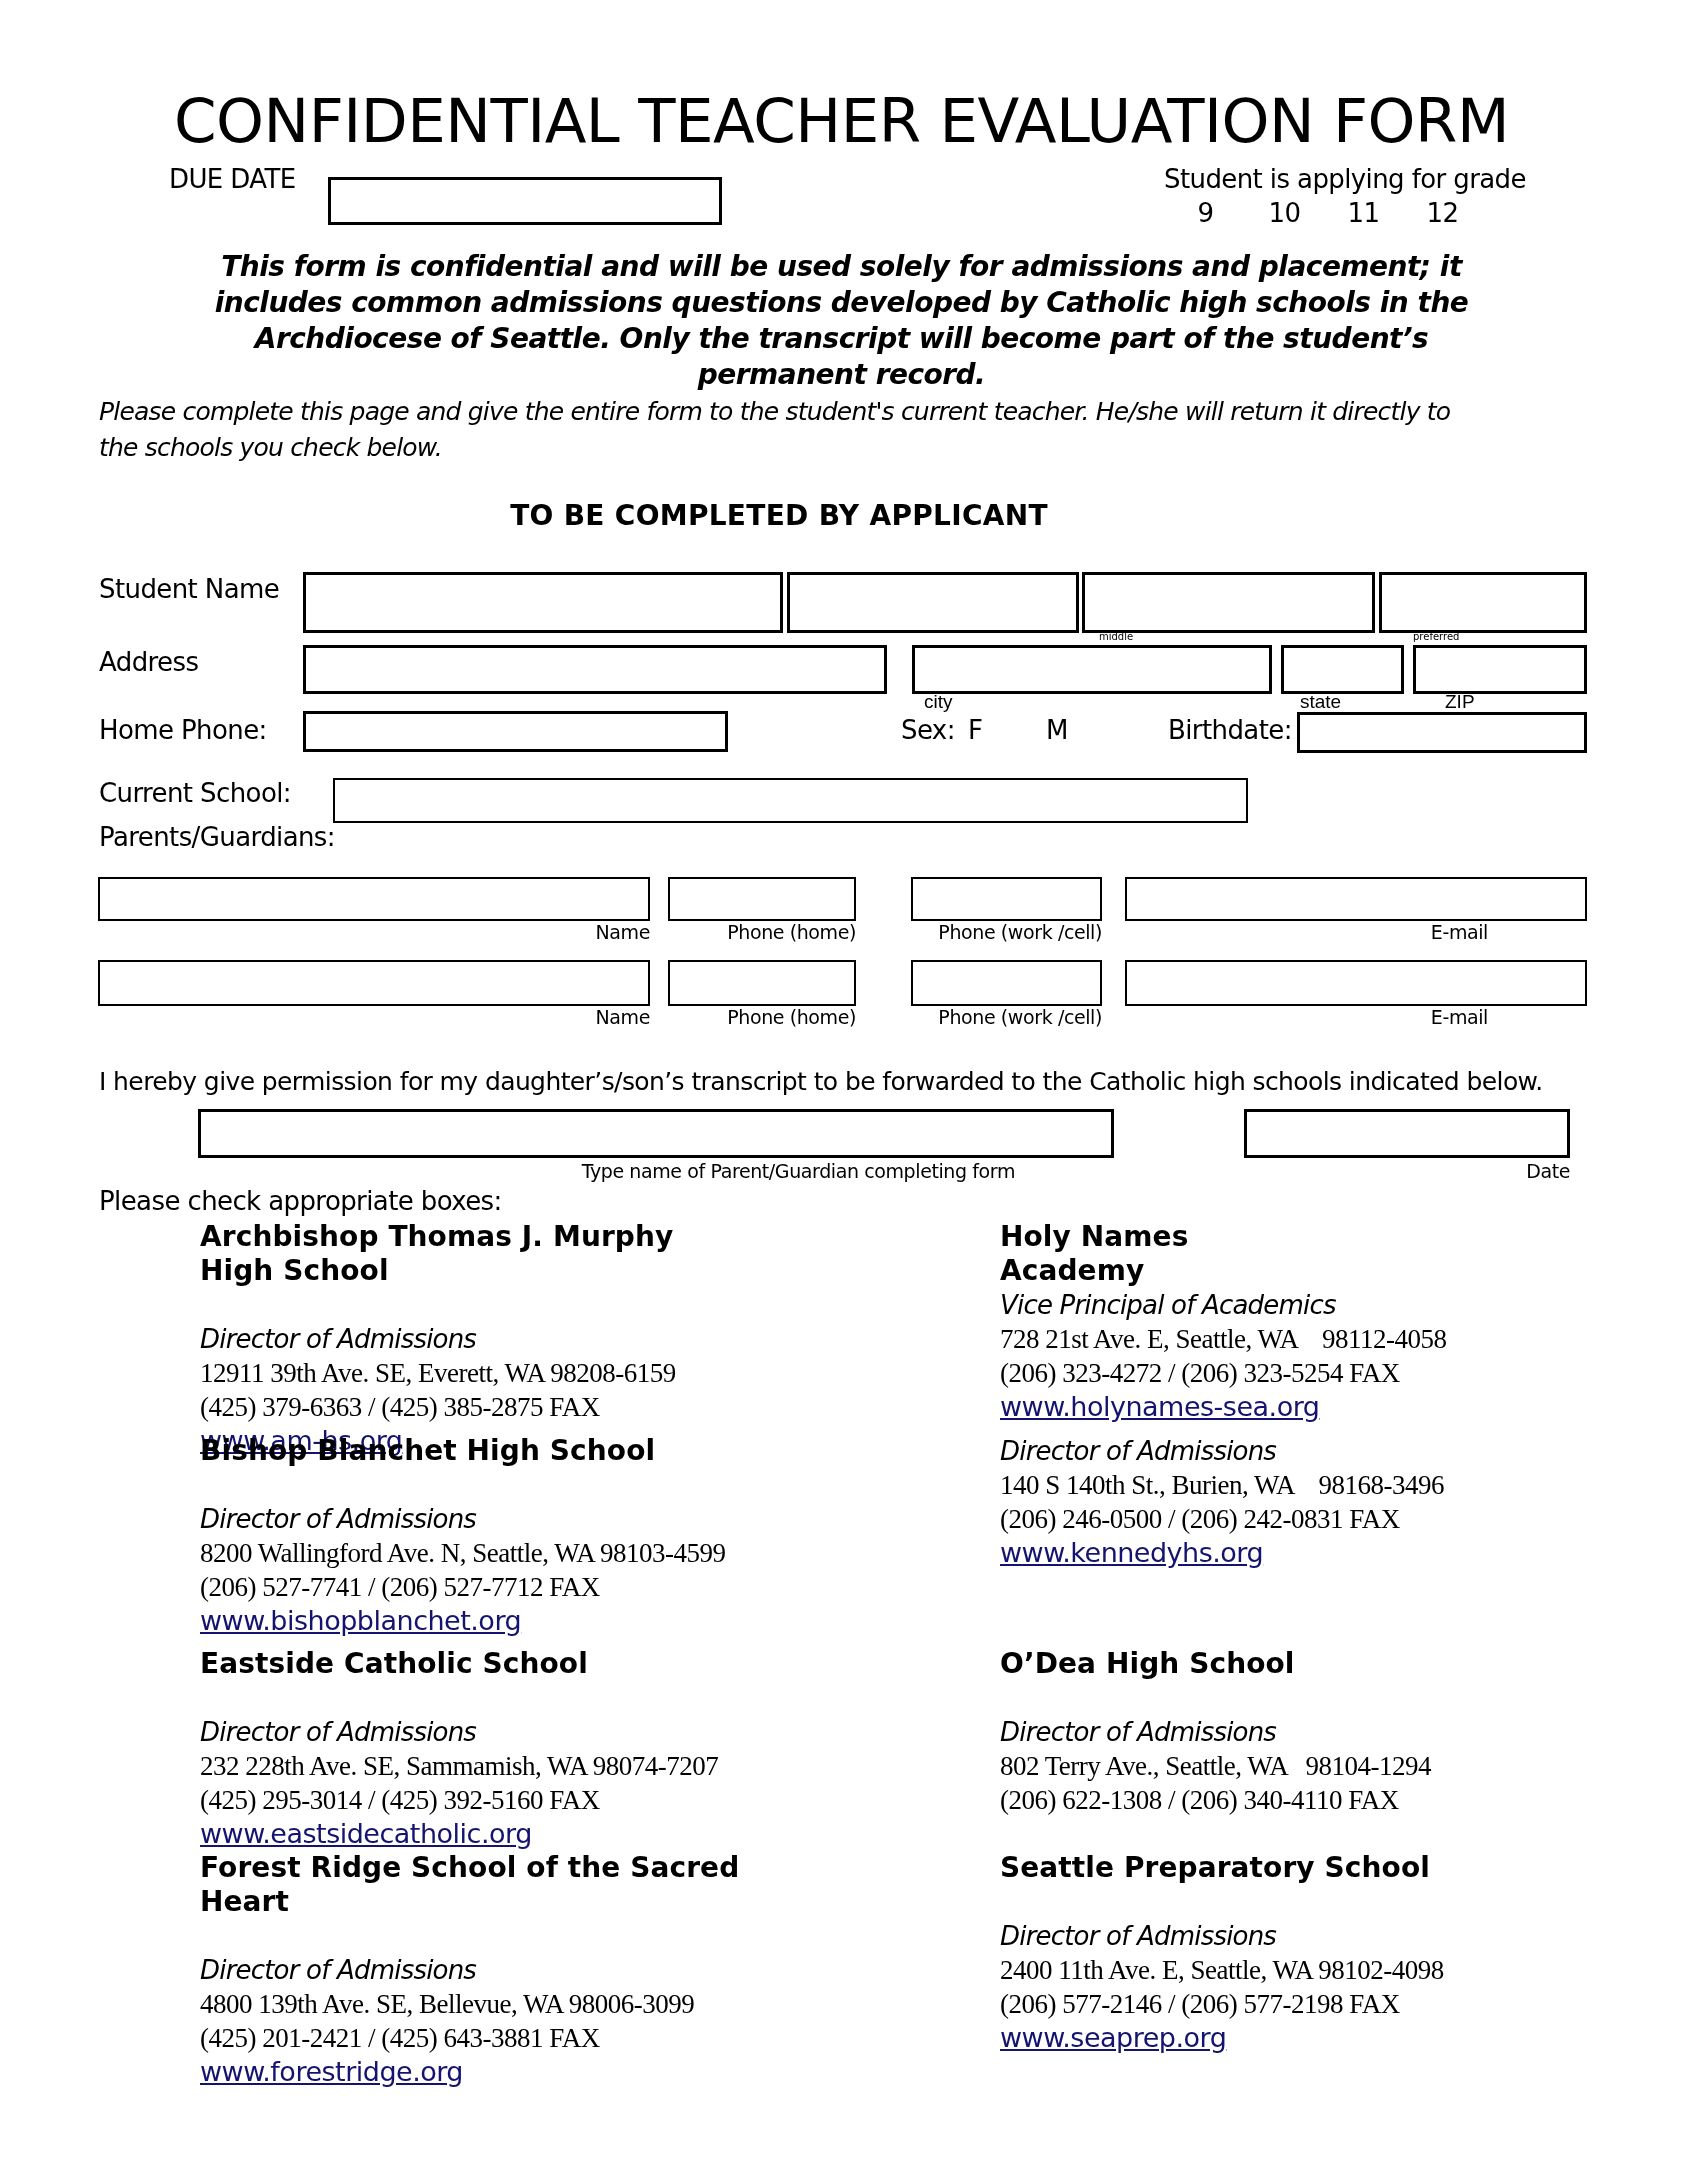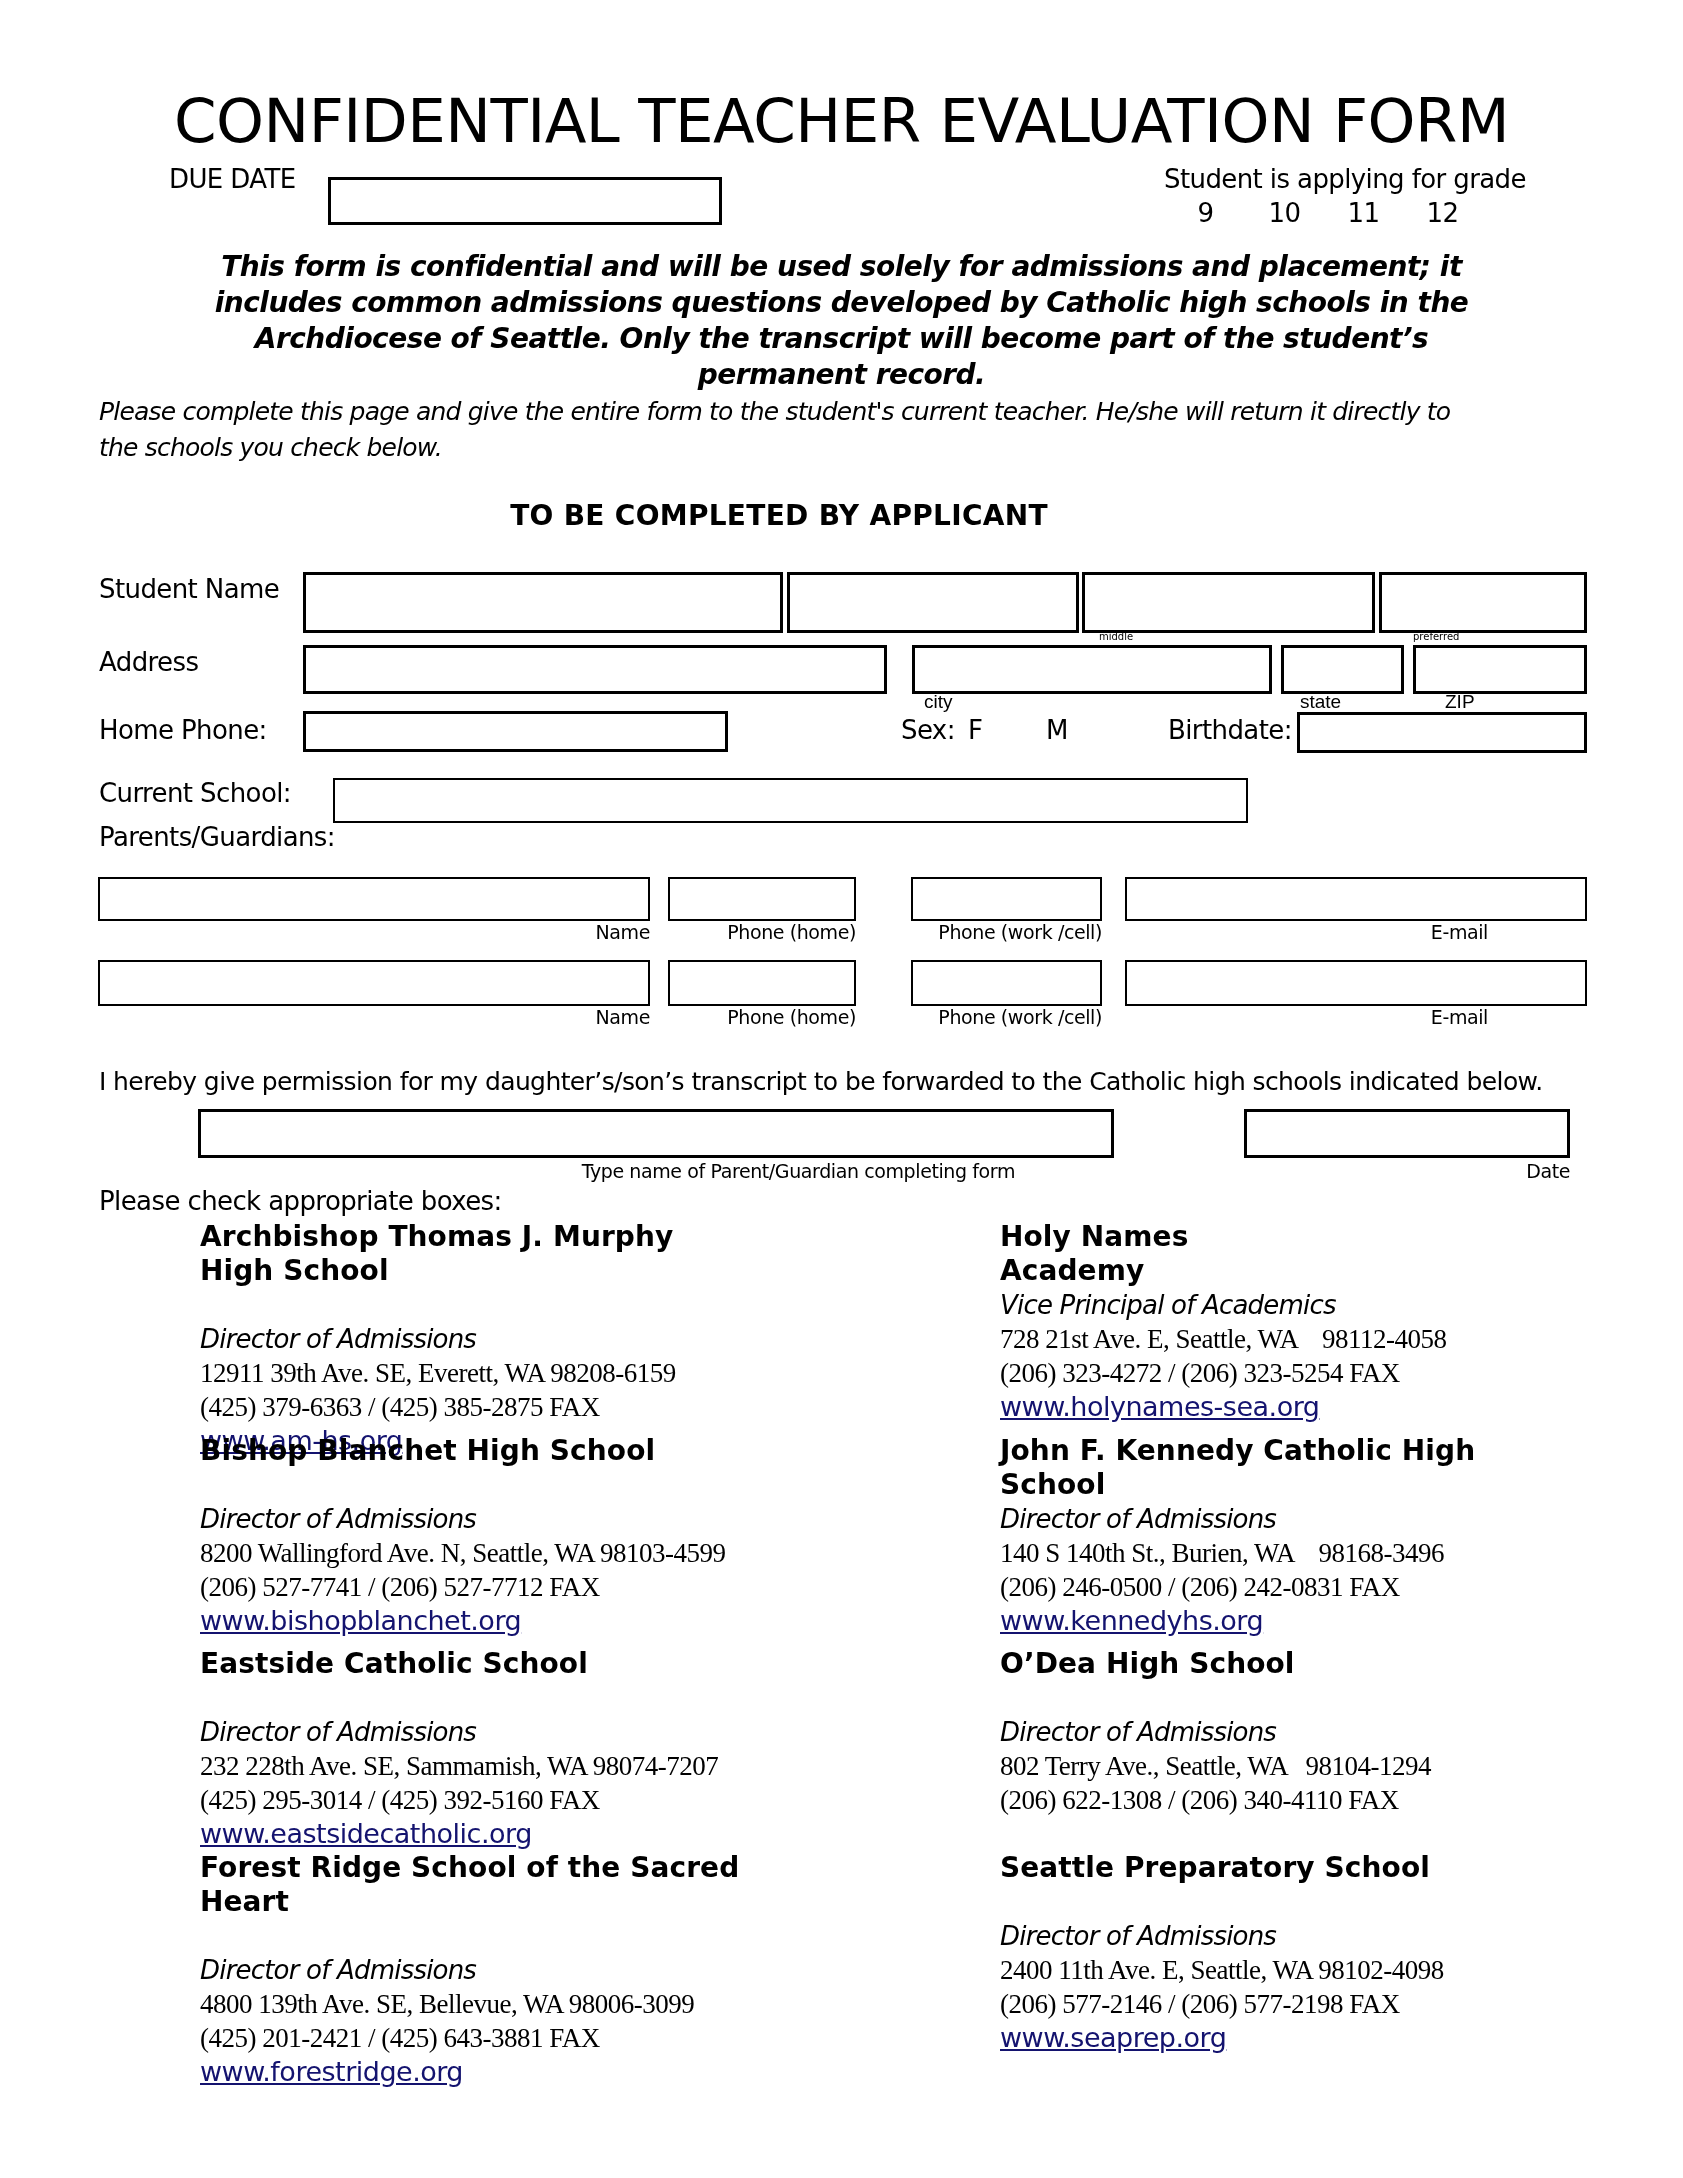--- a/index.html
+++ b/index.html
@@ -136,21 +136,20 @@
   <div class="name">Holy Names Academy</div>
   <div style="width:554px;">
     <div class="role">Vice Principal of Academics</div>
     <div class="line">728 21st Ave. E, Seattle, WA    98112-4058</div>
     <div class="line">(206) 323-4272 / (206) 323-5254 FAX</div>
     <div class="link">www.holynames-sea.org</div>
   </div>
 </div>
 
 <div class="school" style="left:1000px;top:1434px;width:505px;">
-  <div class="name">John F. Kennedy Catholic High School</div>
   <div style="width:554px;">
     <div class="role">Director of Admissions</div>
     <div class="line">140 S 140th St., Burien, WA    98168-3496</div>
     <div class="line">(206) 246-0500 / (206) 242-0831 FAX</div>
     <div class="link">www.kennedyhs.org</div>
   </div>
 </div>
 
 <div class="school" style="left:1000px;top:1647px;">
   <div class="name">O’Dea High School</div>

